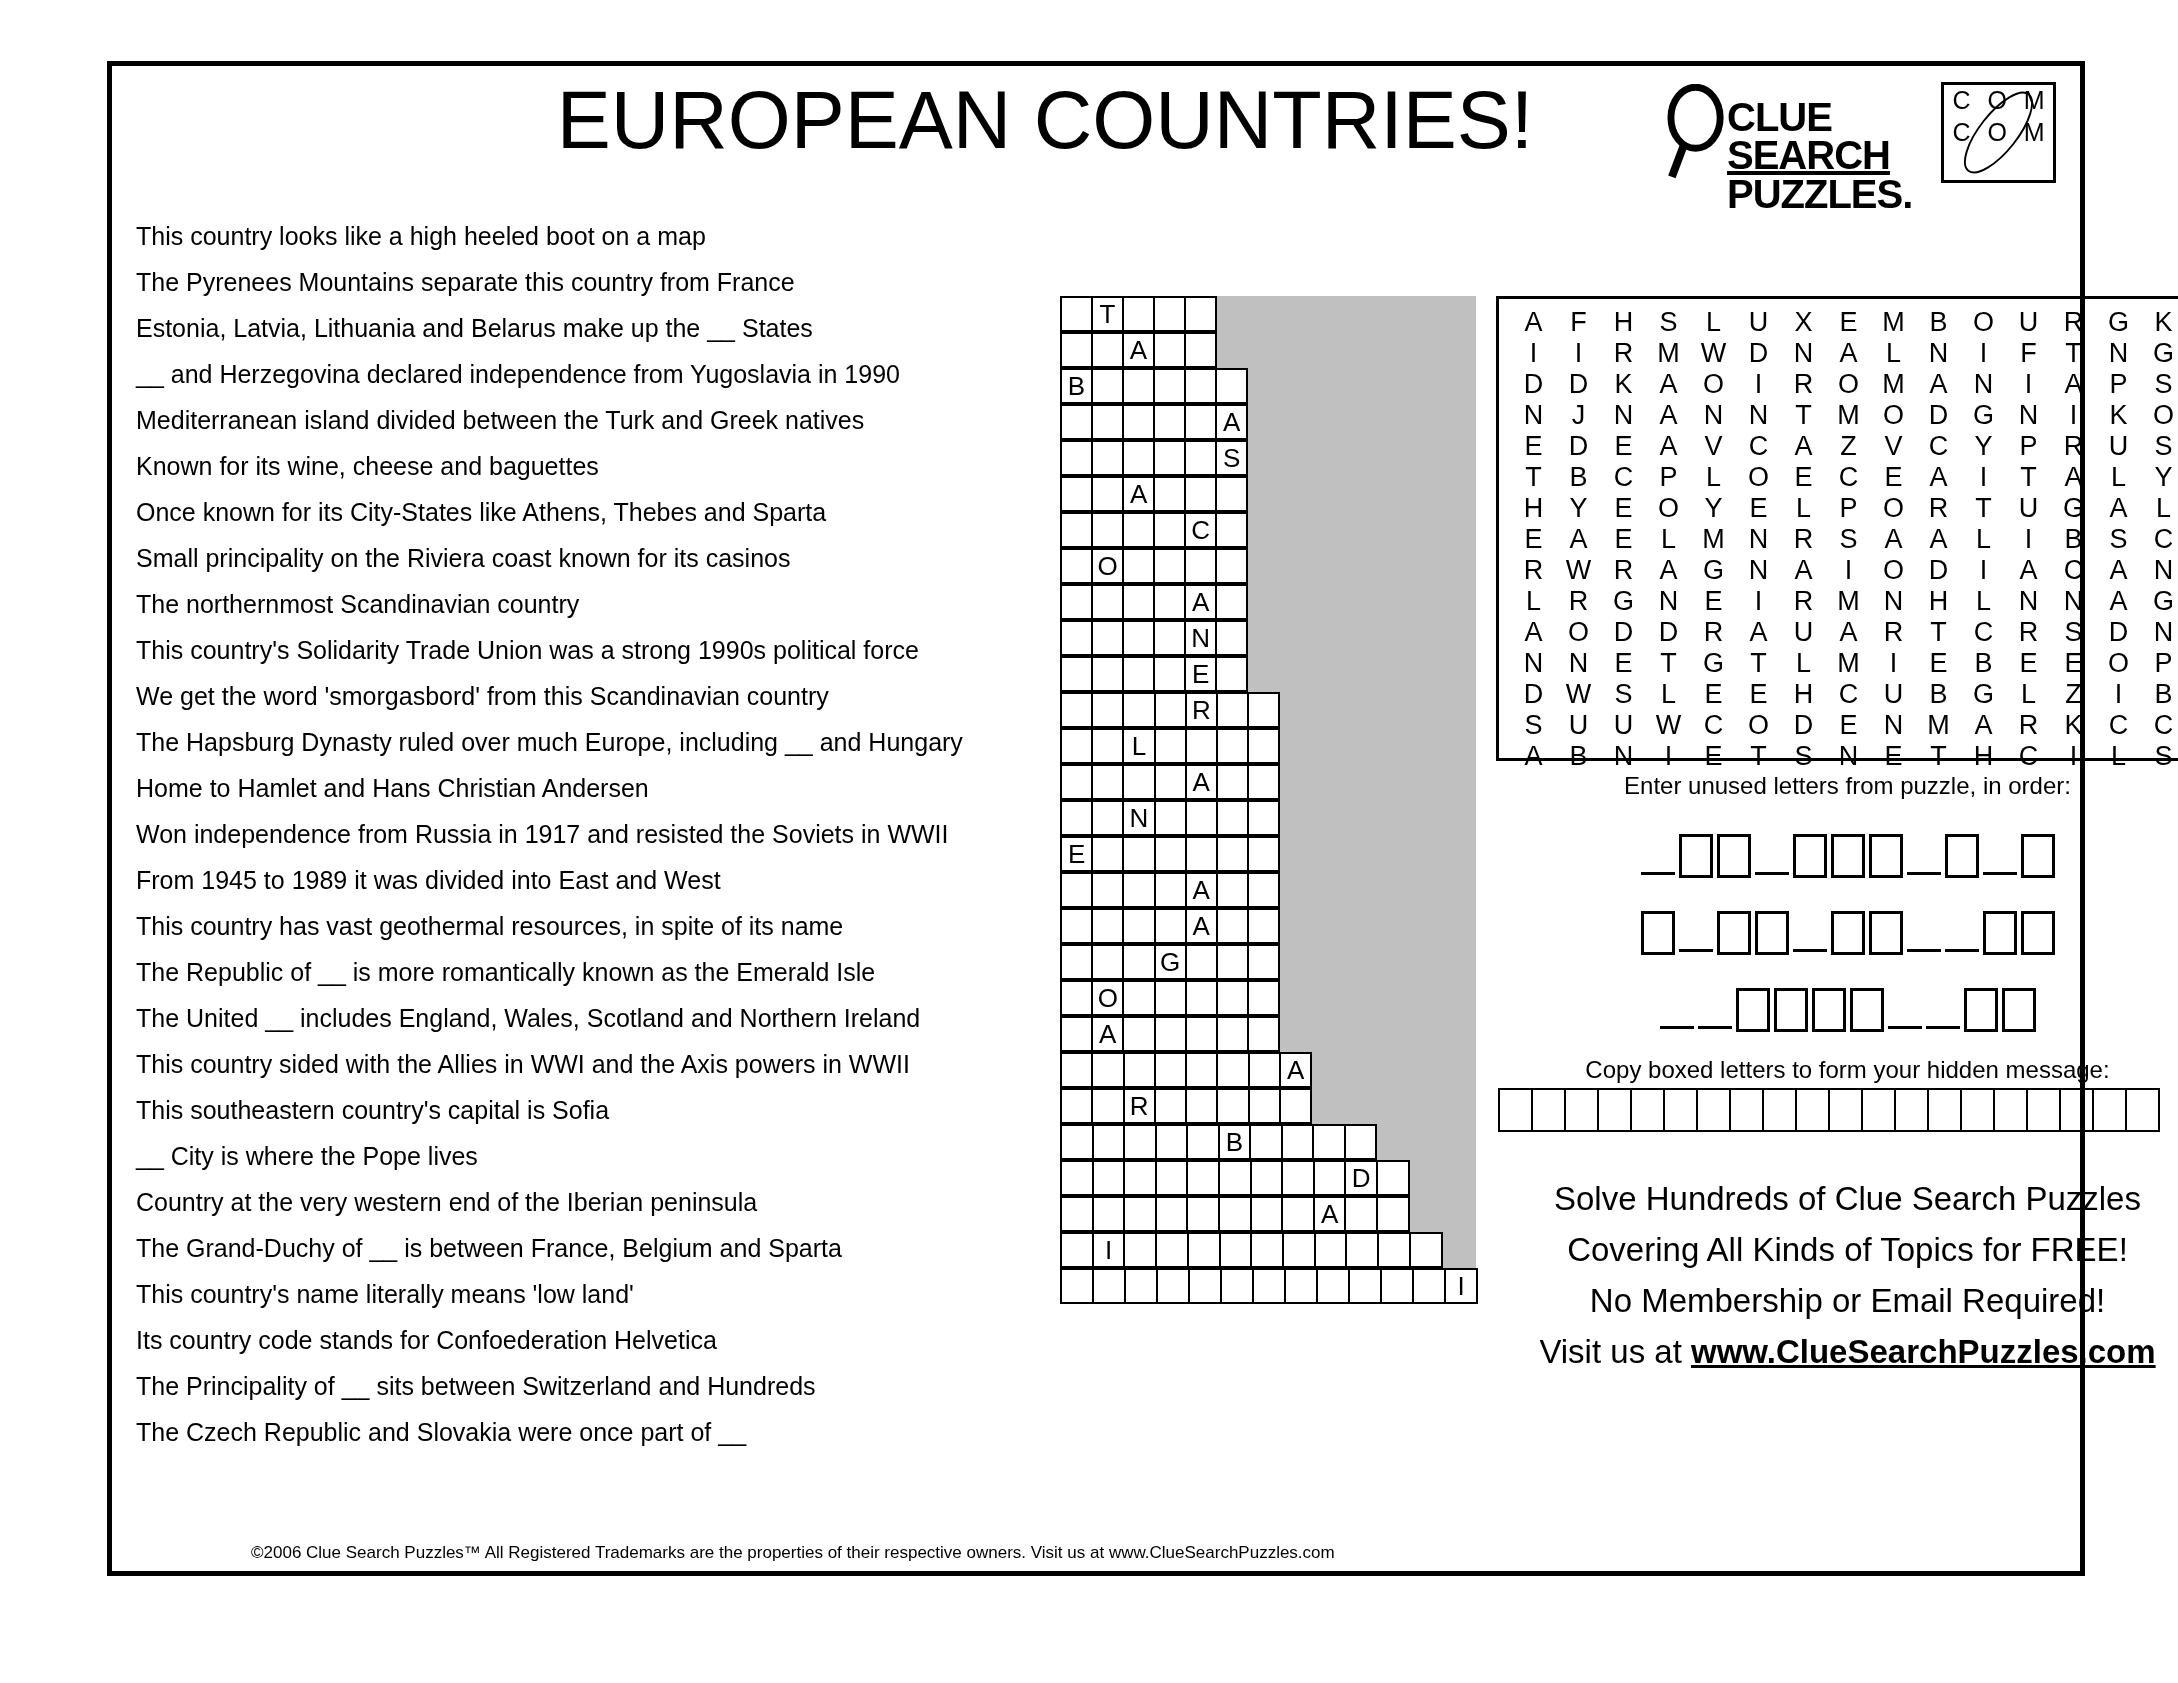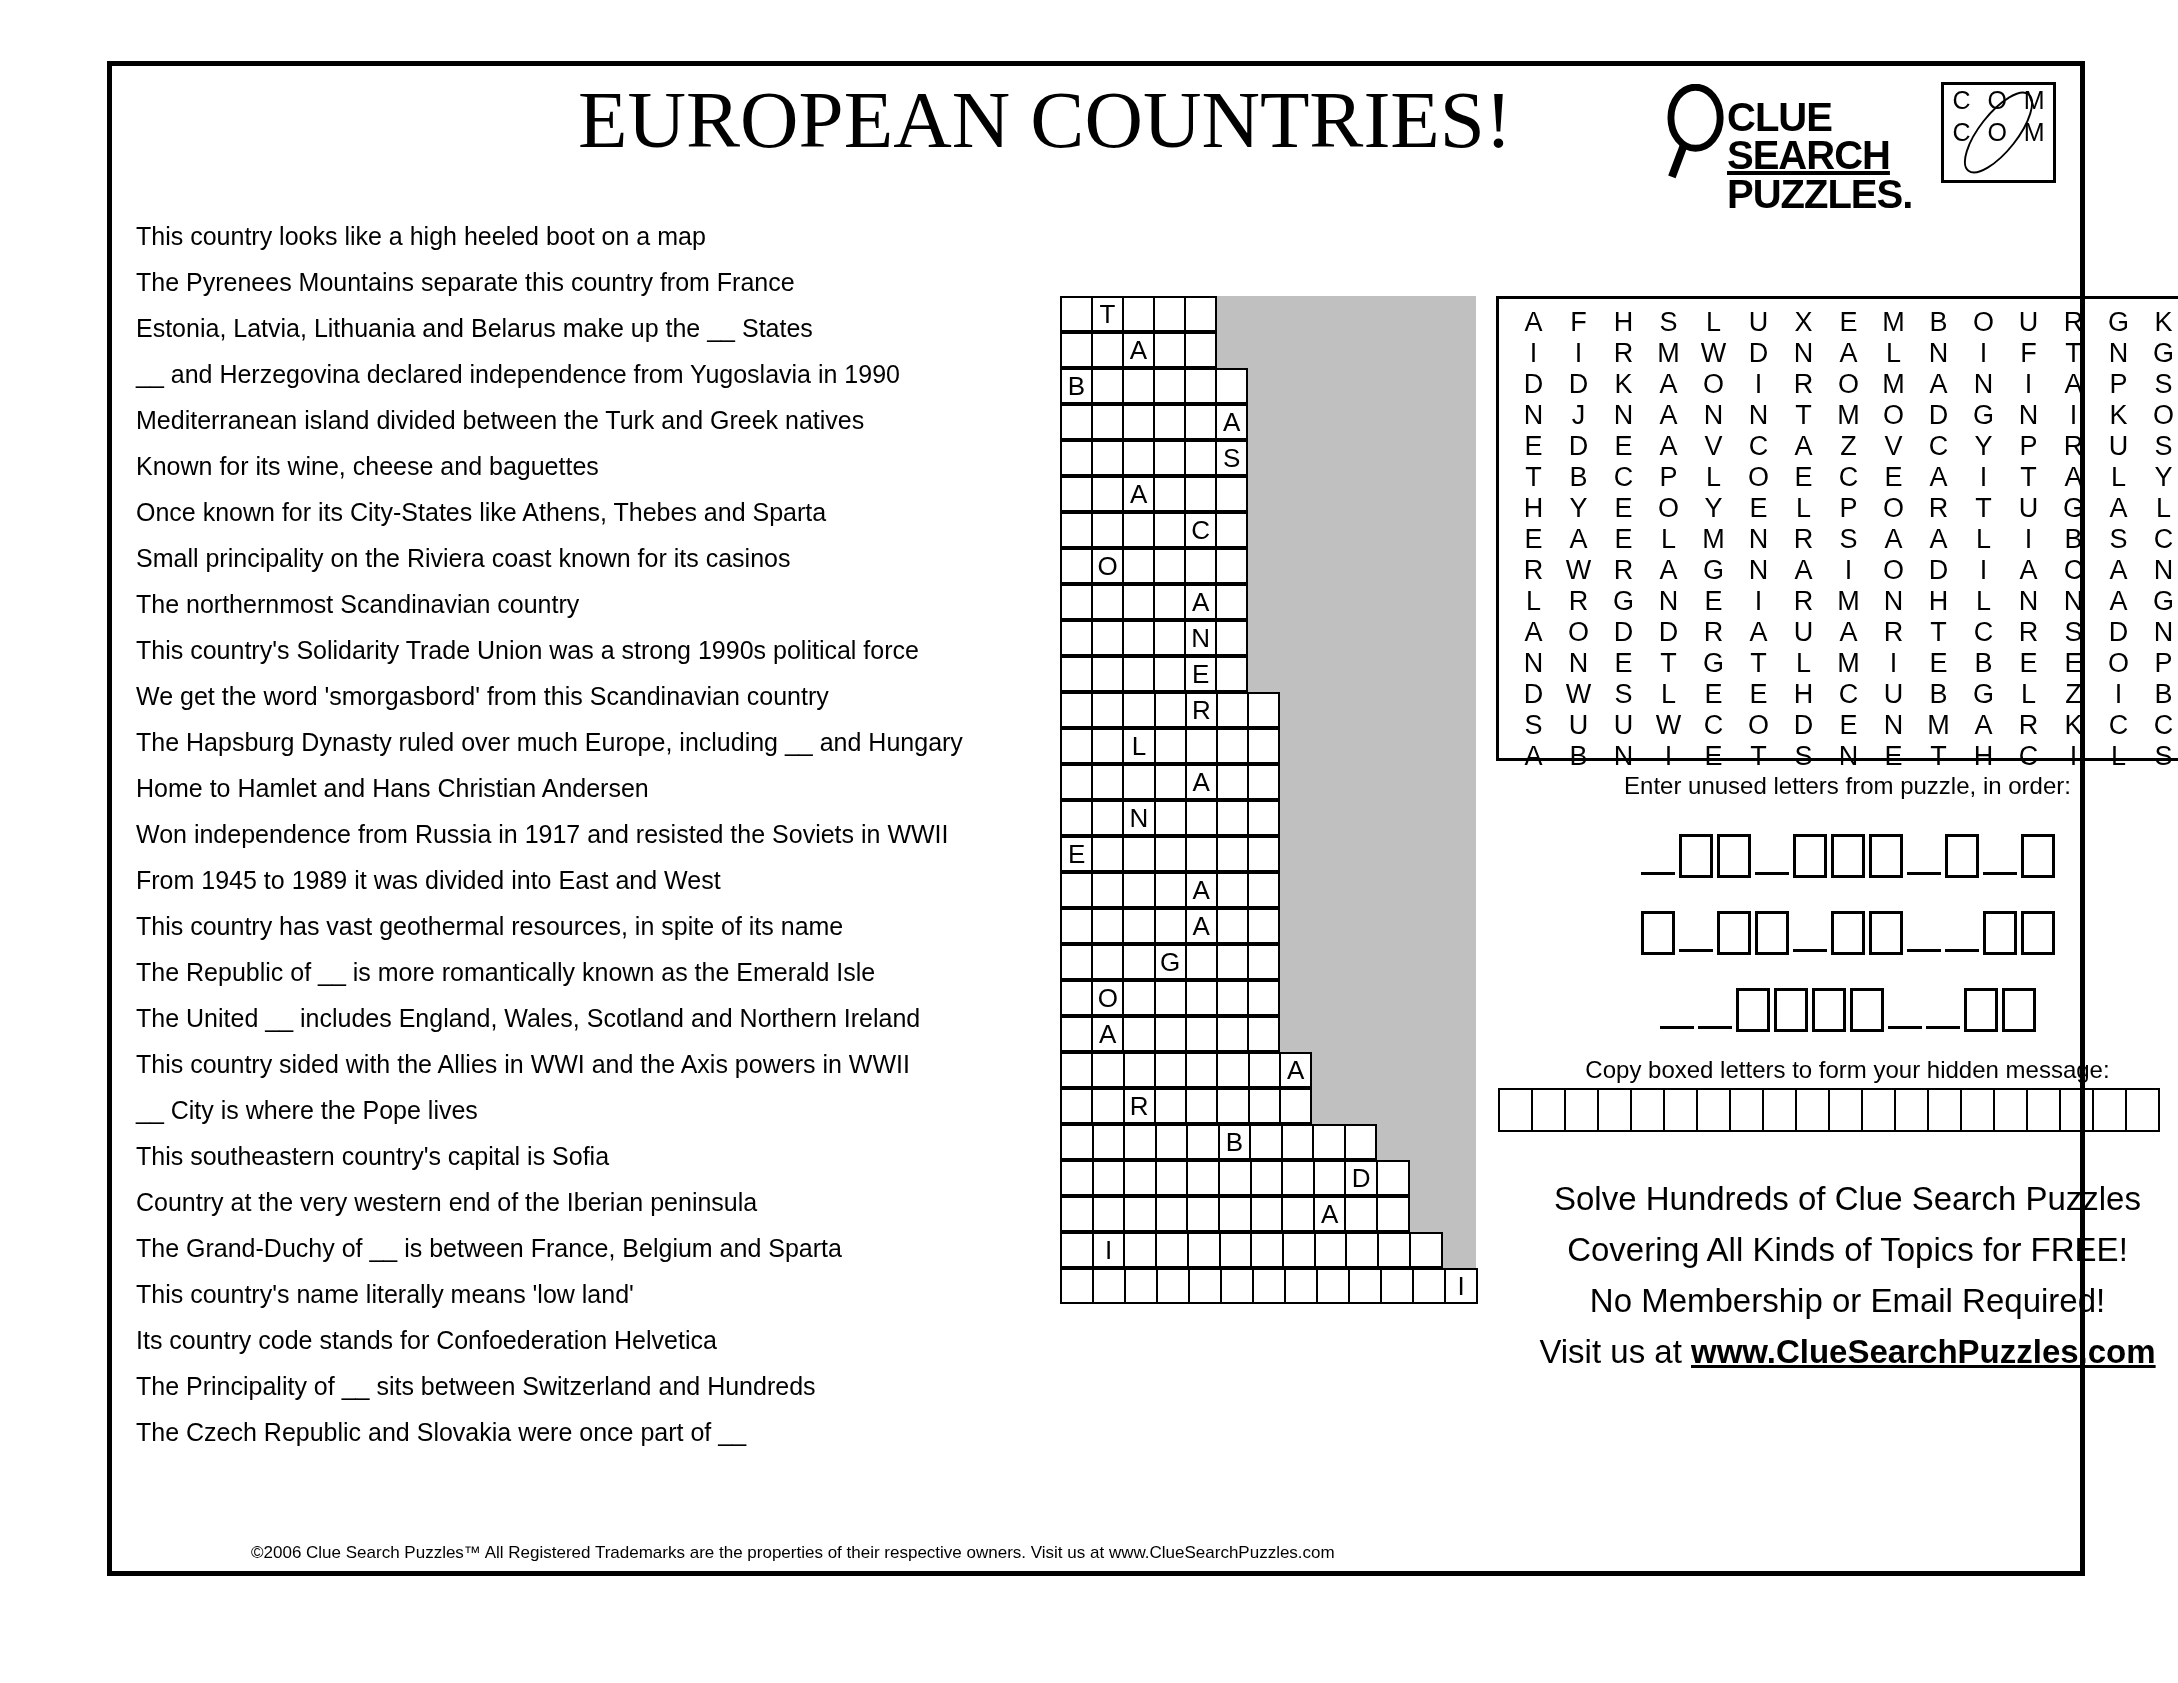--- a/index.html
+++ b/index.html
@@ -38,21 +38,21 @@
   #page-title {
     position: absolute;
     left: 0;
     right: 6px;
     top: 14px;
     text-align: center;
     font-size: 81px;
     letter-spacing: 0px;
     font-weight: 400;
     line-height: 1;
-    font-family: Liberation Serif, serif;
+    font-family: Liberation Sans, sans-serif;
     padding-right: 96px;
     white-space: nowrap;
   }
 
   
   #logo {
     position: absolute;
     right: 18px;
     top: 12px;
     width: 396px;
@@ -304,22 +304,22 @@
       <div class="clue">This country's Solidarity Trade Union was a strong 1990s political force</div>
       <div class="clue">We get the word 'smorgasbord' from this Scandinavian country</div>
       <div class="clue">The Hapsburg Dynasty ruled over much Europe, including __ and Hungary</div>
       <div class="clue">Home to Hamlet and Hans Christian Andersen</div>
       <div class="clue">Won independence from Russia in 1917 and resisted the Soviets in WWII</div>
       <div class="clue">From 1945 to 1989 it was divided into East and West</div>
       <div class="clue">This country has vast geothermal resources, in spite of its name</div>
       <div class="clue">The Republic of __ is more romantically known as the Emerald Isle</div>
       <div class="clue">The United __ includes England, Wales, Scotland and Northern Ireland</div>
       <div class="clue">This country sided with the Allies in WWI and the Axis powers in WWII</div>
+      <div class="clue">This southeastern country's capital is Sofia</div>
       <div class="clue">__ City is where the Pope lives</div>
-      <div class="clue">This southeastern country's capital is Sofia</div>
       <div class="clue">Country at the very western end of the Iberian peninsula</div>
       <div class="clue">The Grand-Duchy of __ is between France, Belgium and Sparta</div>
       <div class="clue">This country's name literally means 'low land'</div>
       <div class="clue">Its country code stands for Confoederation Helvetica</div>
       <div class="clue">The Principality of __ sits between Switzerland and Hundreds</div>
       <div class="clue">The Czech Republic and Slovakia were once part of __</div>
     </div>
 
   <div id="answer-grid">
       <div class="ag-row">

